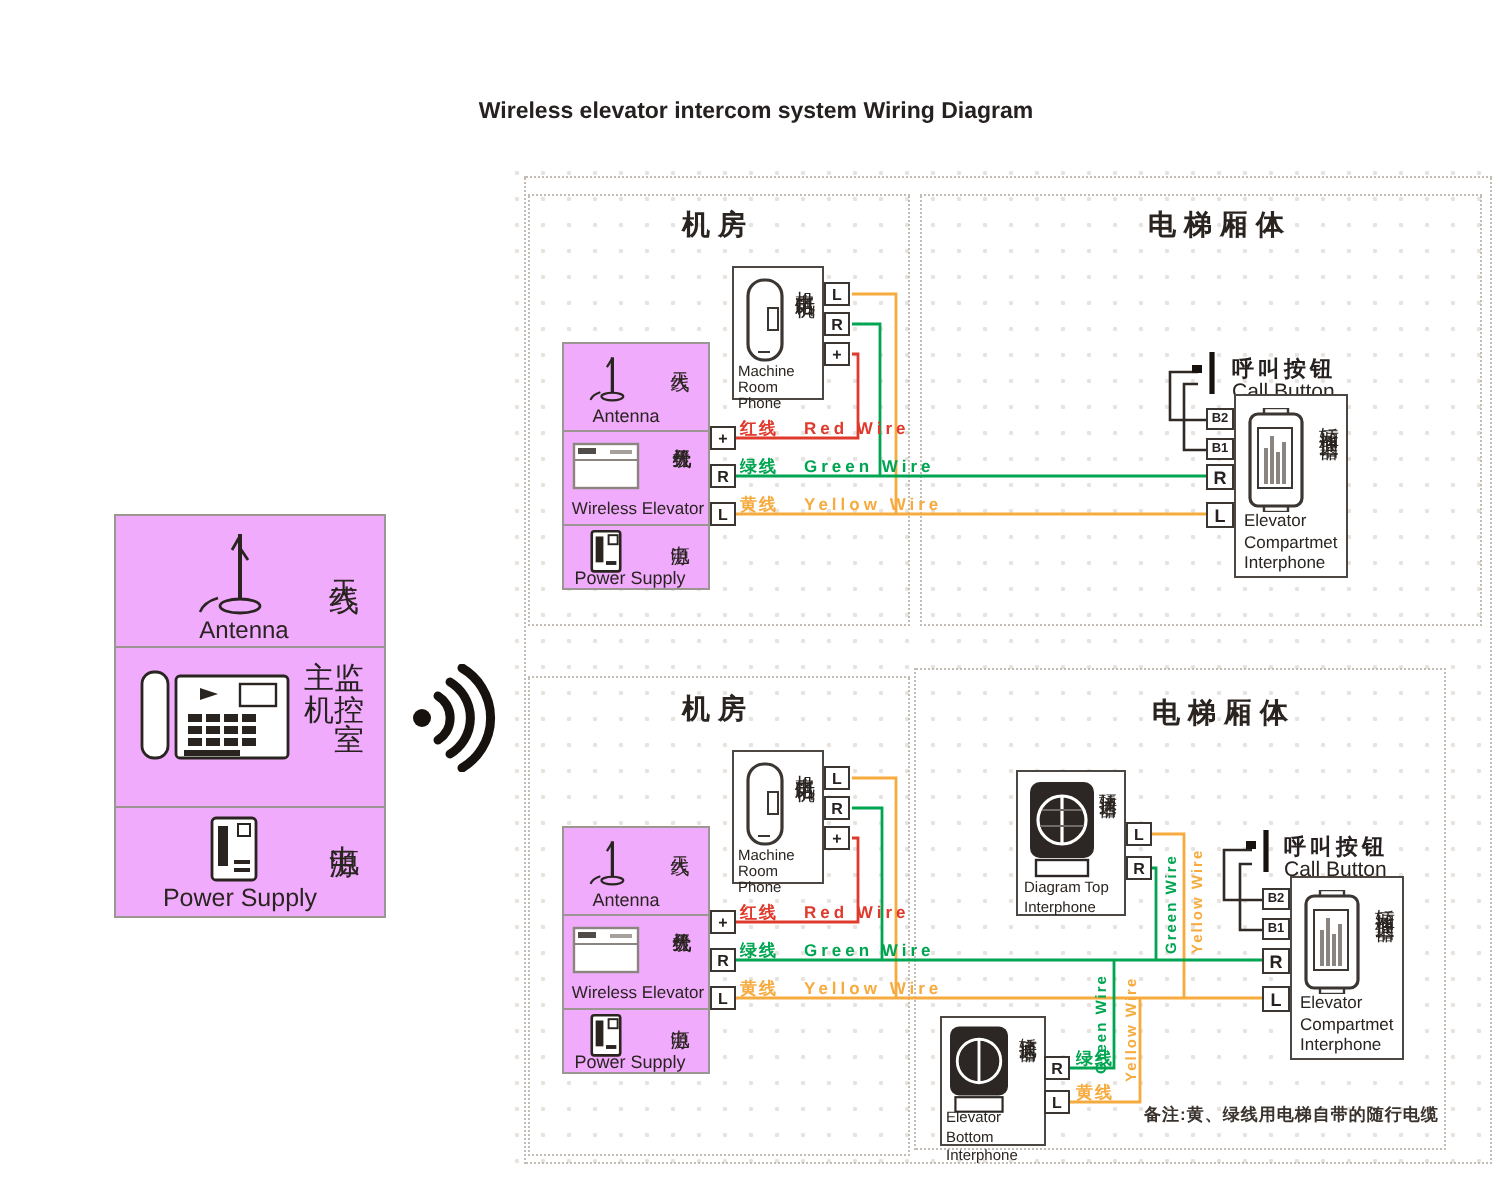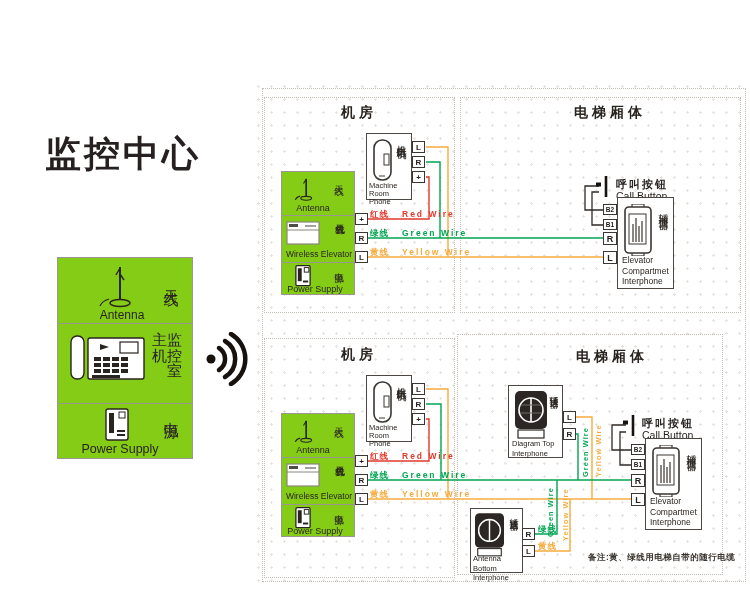--- a/index.html
+++ b/index.html
@@ -3,21 +3,21 @@
 <meta charset="utf-8">
 <style>
   *{margin:0;padding:0;box-sizing:border-box}
   html,body{background:#fff}
   body{font-family:"Liberation Sans","DejaVu Sans",sans-serif;color:#262120}
   #canvas{position:relative;width:750px;height:589px;background:#fff;overflow:hidden}
   .abs{position:absolute}
   .dots{background-image:radial-gradient(#e7e4e0 1px,transparent 1.3px);background-size:13px 13px;z-index:0}
   .dbox{border:1px dotted #c3bcb4;z-index:1}
   .sec-label{position:absolute;font-weight:bold;font-size:14px;letter-spacing:4px;white-space:nowrap;z-index:2;color:#2a2420}
-  .gbox{position:absolute;border:1px solid #9b9691;background:#84cc16;z-index:5}
+  .gbox{position:absolute;border:1px solid #9b9691;background:#f0abfc;z-index:5}
   .kbox{position:absolute;border:1.5px solid #4c4742;background:#fff;z-index:5}
   .row{position:relative;border-bottom:1px solid #9b9691}
   .row:last-child{border-bottom:none}
   .term{position:absolute;border:1px solid #3b3632;background:#fff;font-size:8px;font-weight:bold;text-align:center;z-index:6;width:13px;height:12px;line-height:11px}
   .term.sm{font-size:6.5px;width:14px;height:11px;line-height:10px}
   .term.lg{width:14px;height:13px;font-size:9px;line-height:12px}
   .vtext{position:absolute;writing-mode:vertical-rl;text-orientation:upright;white-space:nowrap;color:#2a2420}
   .enl{position:absolute;color:#2a2420}
   .wire-label{position:absolute;font-weight:bold;font-size:8.5px;white-space:nowrap;z-index:4;letter-spacing:1px}
   .wl-en{margin-left:13px;letter-spacing:2px}
@@ -25,34 +25,34 @@
   .c-red{color:var(--wire-red,#e03a2c)}
   .c-green{color:var(--wire-green,#00a551)}
   .c-yellow{color:var(--wire-yellow,#f7ab3e)}
   .s-red{stroke:var(--wire-red,#e03a2c)}
   .s-green{stroke:var(--wire-green,#00a551)}
   .s-yellow{stroke:var(--wire-yellow,#f7ab3e)}
   svg.overlay{position:absolute;left:0;top:0;z-index:3;pointer-events:none}
   .title-cn{position:absolute;left:228px;top:20px;width:300px;text-align:center;font-size:24px;font-weight:bold;letter-spacing:3px;z-index:2}
   .title-en{position:absolute;left:218px;top:50px;width:320px;text-align:center;font-size:11.5px;font-weight:bold;z-index:2}
   .mc{position:absolute;left:45px;top:130px;font-size:36px;font-weight:bold;letter-spacing:3px;z-index:2}
-  .note{position:absolute;left:588px;top:552px;font-size:8.5px;font-weight:bold;color:#3a332e;z-index:4;letter-spacing:0.5px}
+  .note{position:absolute;left:572px;top:552px;font-size:8.5px;font-weight:bold;color:#3a332e;z-index:4;letter-spacing:0.5px}
   .cb-cn{position:absolute;font-size:11px;font-weight:bold;letter-spacing:2px;white-space:nowrap;z-index:4}
   .cb-en{position:absolute;font-size:10.5px;white-space:nowrap;z-index:4;color:#2a2420}
   .stub-label{position:absolute;font-size:8.5px;font-weight:bold;z-index:4;letter-spacing:1px}
 </style>
 </head>
 <body>
 
 <div id="canvas">
 
   <div class="abs dots" style="left:252px;top:80px;width:498px;height:509px"></div>
 
-
-  <div class="mc">监控中心</div>
+  <div class="title-en">Wireless elevator intercom system Wiring Diagram</div>
+
 
   <div class="gbox" style="left:57px;top:257px;width:136px;height:202px">
     <div class="row" style="height:66px">
       <svg class="abs" style="left:36px;top:4px" width="44" height="48" viewBox="0 0 44 48">
         <line x1="26" y1="5" x2="26" y2="38" stroke="#2a2420" stroke-width="2"></line>
         <line x1="26" y1="6" x2="22" y2="13" stroke="#2a2420" stroke-width="1.4"></line>
         <line x1="26" y1="12" x2="30" y2="18" stroke="#2a2420" stroke-width="1.4"></line>
         <ellipse cx="26" cy="41" rx="10" ry="3.5" fill="none" stroke="#2a2420" stroke-width="1.4"></ellipse>
         <path d="M15,37 q-7,2 -9,7" fill="none" stroke="#2a2420" stroke-width="1.2"></path>
       </svg>
@@ -342,21 +342,21 @@
 
   <div class="kbox" style="left:470px;top:508px;width:53px;height:65px">
     <svg class="abs" style="left:4px;top:4px" width="29" height="44" viewBox="0 0 32 48">
       <rect x="0" y="0" width="32" height="38" rx="5" fill="#2c2724"></rect>
       <circle cx="16" cy="19" r="12" fill="none" stroke="#fff" stroke-width="1.6"></circle>
       <line x1="16" y1="7" x2="16" y2="31" stroke="#fff" stroke-width="1.6"></line>
       <rect x="3" y="39" width="26" height="8" fill="#fff" stroke="#2c2724" stroke-width="1.2"></rect>
     </svg>
     <div class="vtext" style="right:2px;top:2px;font-size:9px;letter-spacing:1px">轿底通话器</div>
     <div class="enl" style="left:2px;top:45px;font-size:7.5px;line-height:9.5px">
-      <div>Antenna Bottom</div>
+      <div>Elevator Bottom</div>
       <div>Interphone</div>
     </div>
   </div>
   <div class="term" style="left:522px;top:528px">R</div>
   <div class="term" style="left:522px;top:545px">L</div>
   <div class="stub-label c-green" style="left:538px;top:524px">绿线</div>
   <div class="stub-label c-yellow" style="left:538px;top:541px">黄线</div>
 
   <div class="note">备注:黄、绿线用电梯自带的随行电缆</div>
 

